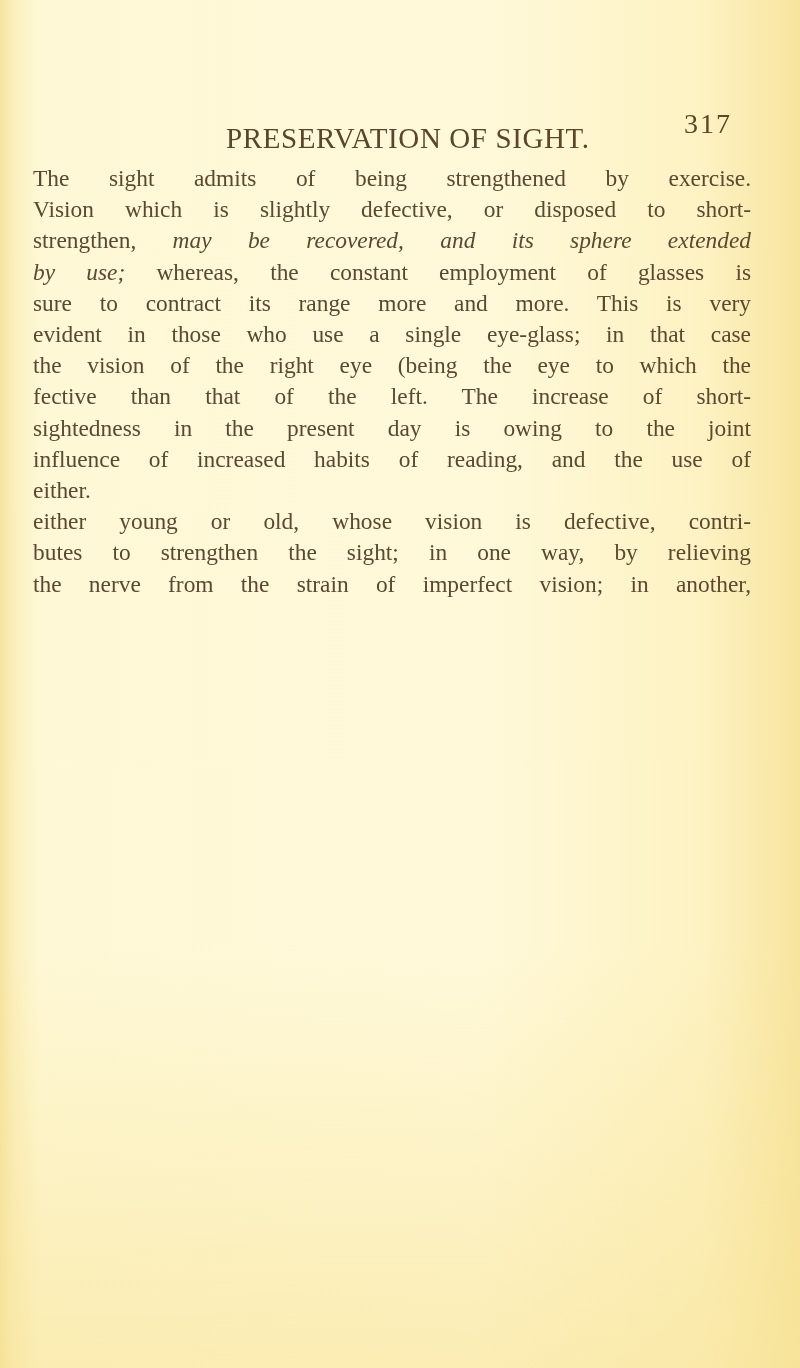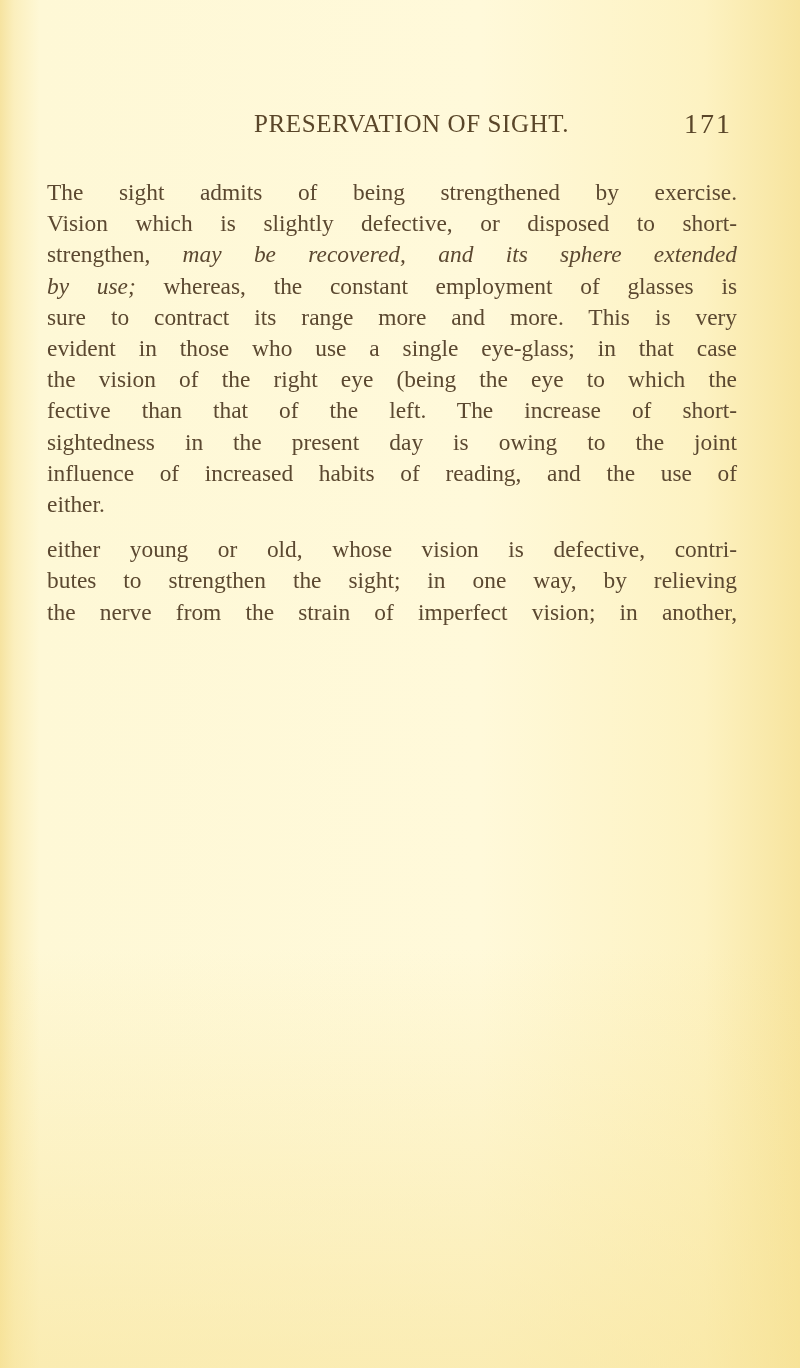--- a/index.html
+++ b/index.html
@@ -17,47 +17,47 @@
     .page::after {
       content: ""; position: absolute; left: 0; right: 0; bottom: 0; height: 420px;
       background: linear-gradient(180deg, rgba(250,232,160,0) 0%, rgba(247,226,148,0.55) 100%);
       pointer-events: none;
     }
     .running-head {
       position: absolute; top: 110px; left: 226px; width: 520px; height: 40px;
       font-family: "Liberation Serif", serif;
     }
     .running-title {
-      position: absolute; left: 0; top: 0;
-      font-size: 25px; letter-spacing: 0.6px; color: #5a4629; margin-left: 28px;
+      position: absolute; left: 0; top: 12px;
+      font-size: 29px; letter-spacing: 0.6px; color: #5a4629;
     }
     .page-number {
       position: absolute; left: 458px; top: -2px;
       font-size: 28px; letter-spacing: 2px; color: #5a4629;
     }
     .body-text {
       position: absolute; left: 33px; top: 163px; width: 718px;
       font-family: "Liberation Serif", serif;
       font-size: 23.4px; line-height: 31.2px;
       text-align: justify;
       color: #5b4830;
     }
-    .para { margin: 14px; }
+    .para { margin: 0; }
     .line { display: block; text-align: justify; text-align-last: justify; white-space: nowrap; }
     .line.last { text-align-last: left; }
     .para.indent .line.first { text-indent: 30px; }
     em { font-style: italic; }
   </style>
 </head>
 <body>
 
 <div class="page">
   <div class="running-head">
     <span class="running-title">PRESERVATION OF SIGHT.</span>
-    <span class="page-number">171</span>
+    <span class="page-number">317</span>
   </div>
 
   <div class="body-text">
     <p class="para">
         <span class="line first"><span>The sight admits of being strengthened by exercise.</span></span>
         <span class="line"><span>Vision which is slightly defective, or disposed to short-</span></span>
         <span class="line"><span>strengthen, </span><em>may be recovered, and its sphere extended</em></span>
         <span class="line"><em>by use;</em><span> whereas, the constant employment of glasses is</span></span>
         <span class="line"><span>sure to contract its range more and more.  This is very</span></span>
         <span class="line"><span>evident in those who use a single eye-glass; in that case</span></span>

